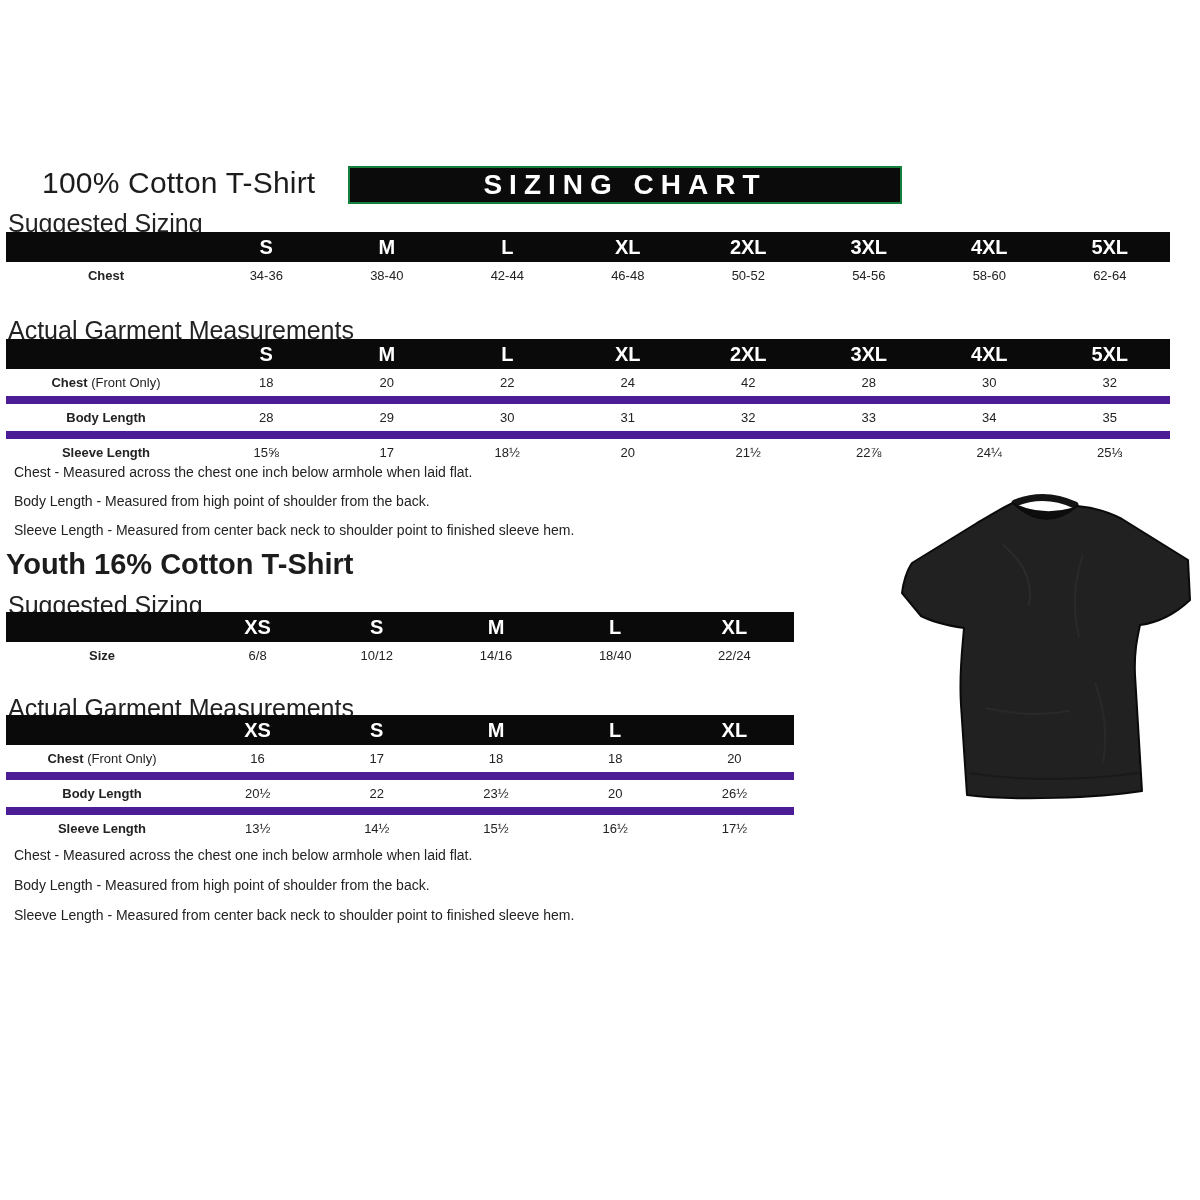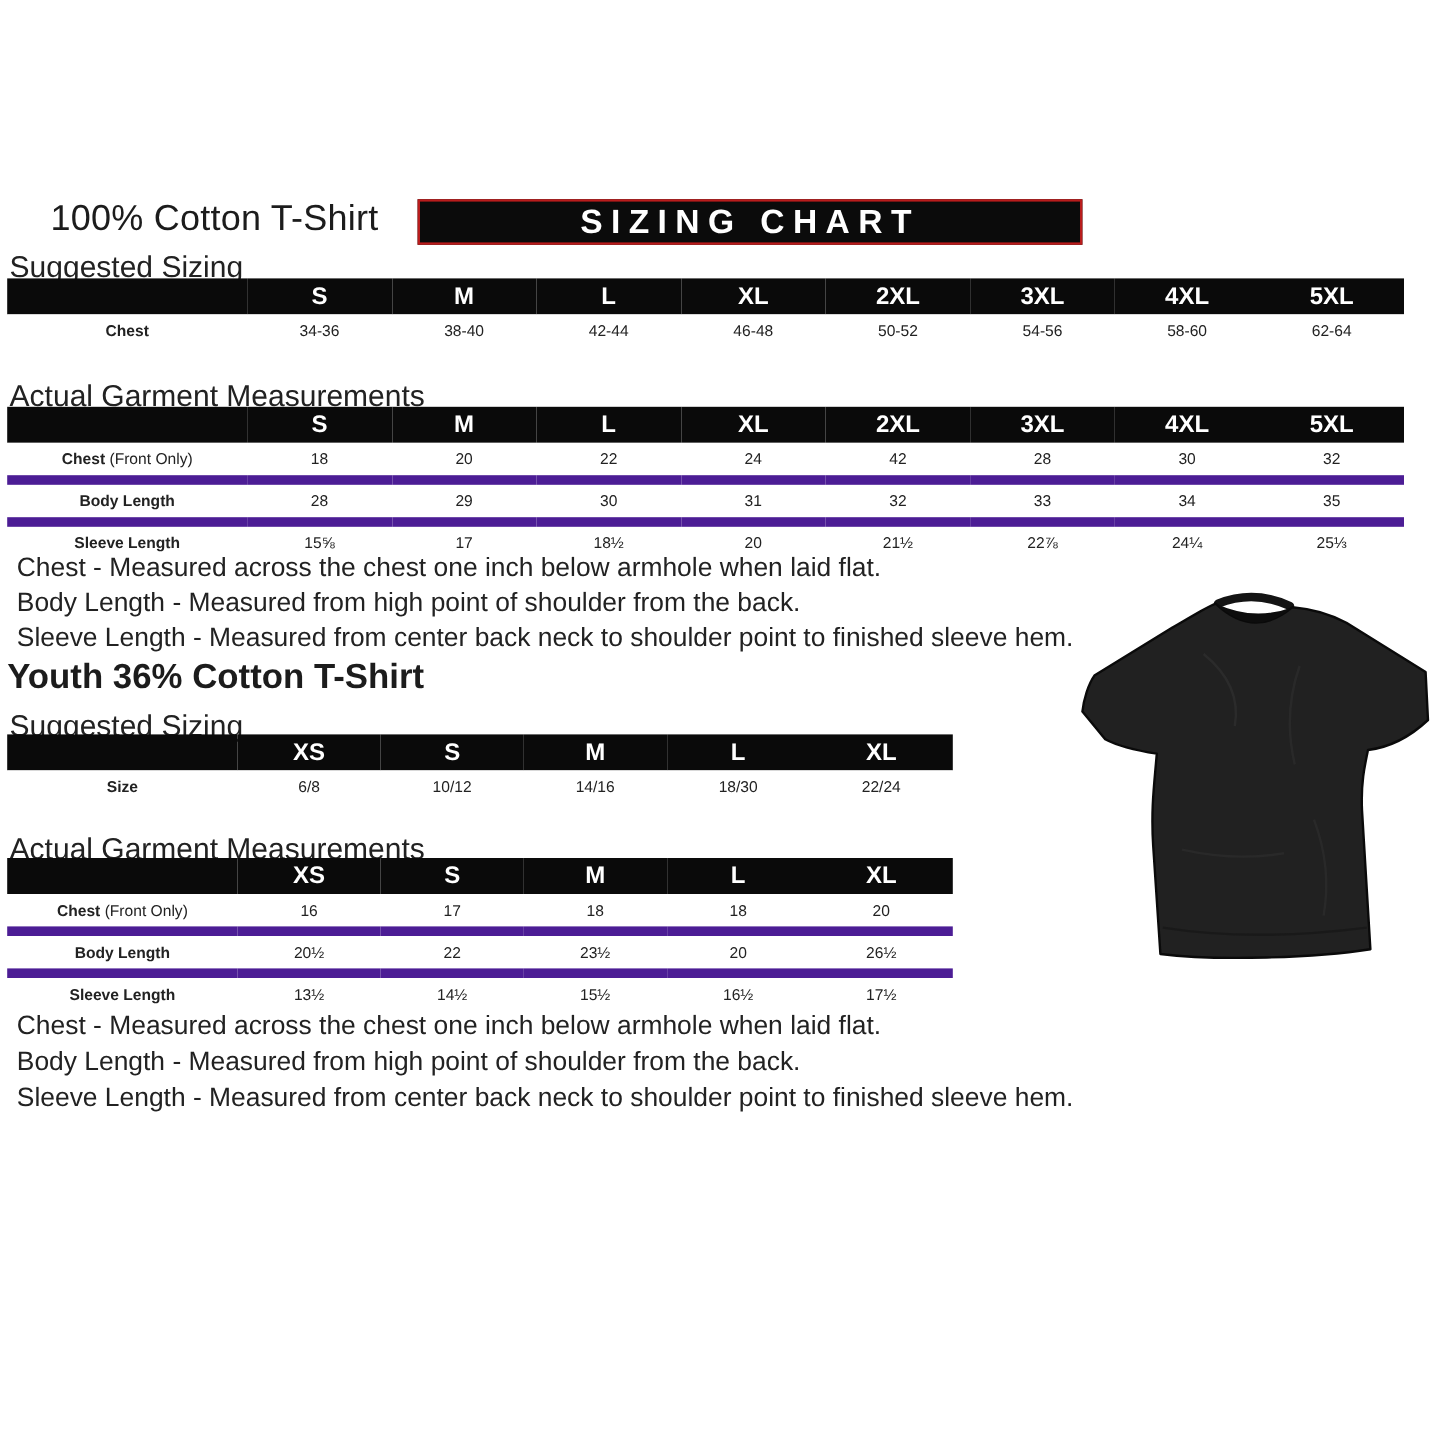--- a/index.html
+++ b/index.html
@@ -4,40 +4,40 @@
 <style>
   html,body{margin:0;padding:0;background:#fff;}
   .canvas{
     position:relative;width:1200px;height:1200px;background:#ffffff;
     font-family:"Liberation Sans",sans-serif;color:#1c1c1c;overflow:hidden;
   }
   .abs{position:absolute;}
   .main-title{left:10px;top:166px;font-size:30px;font-weight:500;letter-spacing:.2px;margin-left:32px;}
   .banner{
     left:348px;top:166px;width:554px;height:38px;box-sizing:border-box;
-    background:#0b0b0b;border:2px solid #b91c1c;color:#ffffff;
+    background:#0b0b0b;border:2px solid #15803d;color:#ffffff;
     font-size:28px;font-weight:bold;letter-spacing:7px;
     text-align:center;line-height:34px;
   }
   .section-label{font-size:25px;color:#222;}
   .youth-title{left:6px;top:548px;font-size:29px;font-weight:bold;}
 
   table.sz{border-collapse:collapse;table-layout:fixed;}
   table.sz th{
     background:#0a0a0a;color:#ffffff;font-weight:bold;font-size:20px;
     height:30px;padding:0;text-align:center;
   }
   table.sz td{
     font-size:13px;height:27px;padding:0;text-align:center;color:#222;
     background:#ffffff;
   }
   td.rowlabel{text-align:left;padding-left:7px;}
   .b{font-weight:bold;}
   table.meas tbody tr + tr td{border-top:8px solid #4c1d95;}
-  .notes div{font-size:22px;line-height:29px;color:#222;}
+  .notes div{font-size:14px;line-height:29px;color:#222;}
   .notes2 div{line-height:30px;}
 </style>
 </head>
 <body>
 
 <div class="canvas">
 
   <div class="abs main-title">100% Cotton T-Shirt</div>
   <div class="abs banner">SIZING CHART</div>
 
@@ -144,21 +144,21 @@
       </tr>
     </tbody>
   </table>
 
   <div class="abs notes" style="left:14px;top:458px;">
     <div>Chest - Measured across the chest one inch below armhole when laid flat.</div>
     <div>Body Length - Measured from high point of shoulder from the back.</div>
     <div>Sleeve Length - Measured from center back neck to shoulder point to finished sleeve hem.</div>
   </div>
 
-  <div class="abs youth-title">Youth 36% Cotton T-Shirt</div>
+  <div class="abs youth-title">Youth 16% Cotton T-Shirt</div>
   <div class="abs section-label" style="left:8px;top:591px;">Suggested Sizing</div>
   <table class="sz abs" style="left:6px;top:612px;width:788px;">
     <colgroup>
         <col style="width:192px;">
         <col>
         <col>
         <col>
         <col>
         <col>
       </colgroup>
@@ -171,21 +171,21 @@
         <th>L</th>
         <th>XL</th>
       </tr>
     </thead>
     <tbody>
       <tr>
         <td class="rowlabel b">Size</td>
         <td>6/8</td>
         <td>10/12</td>
         <td>14/16</td>
-        <td>18/30</td>
+        <td>18/40</td>
         <td>22/24</td>
       </tr>
     </tbody>
   </table>
 
   <div class="abs section-label" style="left:8px;top:694px;">Actual Garment Measurements</div>
   <table class="sz meas abs" style="left:6px;top:715px;width:788px;">
     <colgroup>
         <col style="width:192px;">
         <col>

